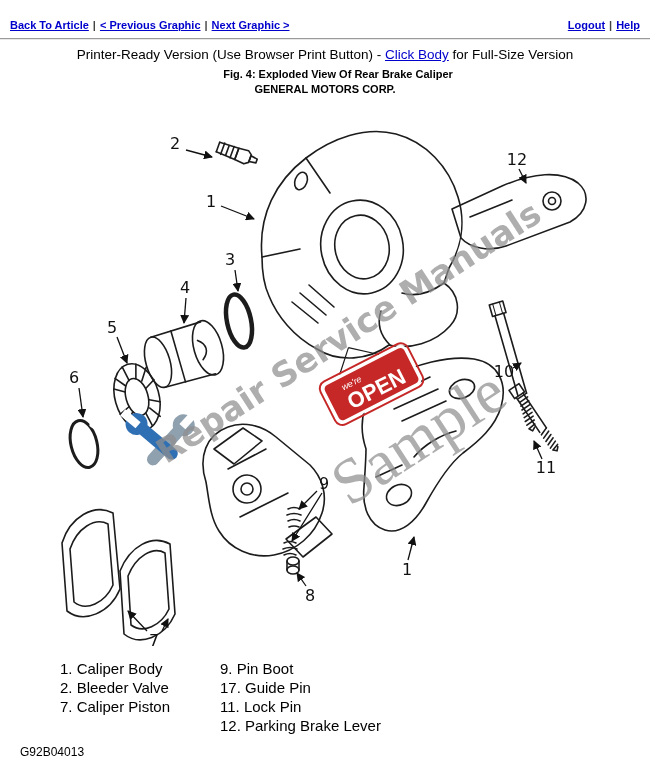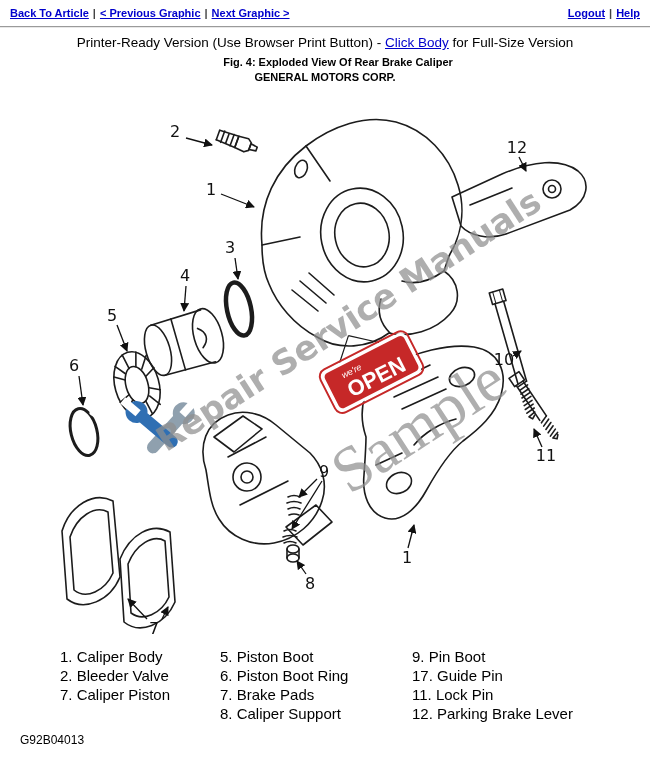--- a/index.html
+++ b/index.html
@@ -1,16 +1,16 @@
 <!DOCTYPE html>
 <html><head>
 <meta charset="utf-8">
 <style>
   html,body{margin:0;padding:0;background:#fff;width:650px;font-family:"Liberation Sans",sans-serif;color:#000;}
-  .topbar{display:flex;justify-content:space-between;align-items:center;padding:7px 10px 4px 10px;font-size:11px;font-weight:bold;}
+  .topbar{display:flex;justify-content:space-between;align-items:center;padding:7px 10px 4px 10px;font-size:11px;font-weight:bold;margin-top:12px;}
   .topbar a{color:#0000cc;text-decoration:underline;cursor:pointer;}
   .sep{color:#444;margin:0 4px;font-weight:bold;}
   .rule{border-top:1px solid #9a9a9a;border-bottom:1px solid #e8e8e8;height:0;margin:3px 0 0 0;}
   .printer-line{text-align:center;font-size:13.5px;padding-top:7px;}
   .printer-line a{color:#0000cc;text-decoration:underline;cursor:pointer;}
   .fig-caption{text-align:center;font-size:11px;font-weight:bold;padding-top:6px;padding-left:26px;}
   .manufacturer{text-align:center;font-size:11px;font-weight:bold;padding-top:3px;}
   .diagram-wrap{margin-top:2px;}
   .legend{display:flex;padding:2px 0 0 60px;font-size:15px;line-height:19px;}
   .legend .col1{width:160px;}
@@ -207,26 +207,20 @@
   </g>
 </svg>
 </div>
 
 <div class="legend">
   <div class="col1">
     <div>1. Caliper Body</div>
     <div>2. Bleeder Valve</div>
     <div>7. Caliper Piston</div>
   </div>
-  <div class="col2">
-    <div>5. Piston Boot</div>
-    <div>6. Piston Boot Ring</div>
-    <div>7. Brake Pads</div>
-    <div>8. Caliper Support</div>
-  </div>
   <div class="col3">
     <div>9. Pin Boot</div>
     <div>17. Guide Pin</div>
     <div>11. Lock Pin</div>
     <div>12. Parking Brake Lever</div>
   </div>
 </div>
 
 <div class="figure-code">G92B04013</div>
 

